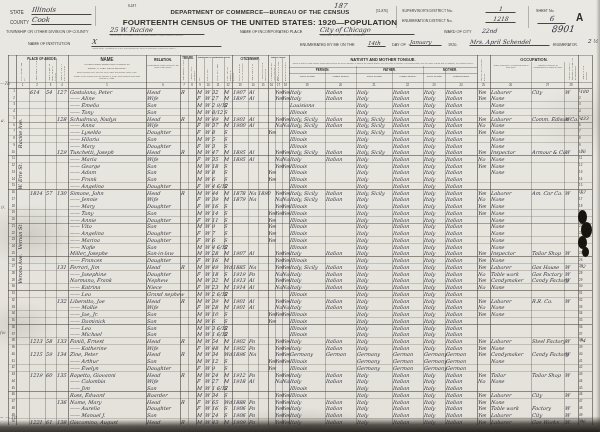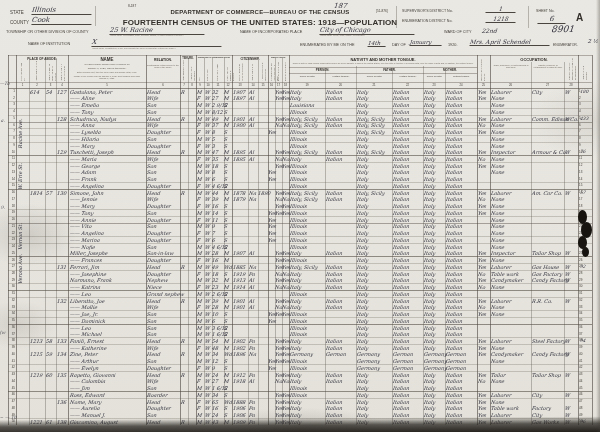--- a/index.html
+++ b/index.html
@@ -34,21 +34,21 @@
 </style>
 </head>
 <body>
 
 <div class="paper">
 
   <div class="abs print" style="left:128px;top:4px;font-size:3.2px;">8-187</div>
   <div class="abs hand" style="left:334px;top:2px;font-size:7px;">187</div>
   <div class="abs printb" style="left:150px;top:9px;width:220px;font-size:6px;text-align:center;letter-spacing:.2px;">DEPARTMENT OF COMMERCE—BUREAU OF THE CENSUS</div>
   <div class="abs print" style="left:376px;top:9px;font-size:3.2px;">[51-876]</div>
-  <div class="abs printb" style="left:120px;top:18px;width:280px;font-size:8px;text-align:center;letter-spacing:.1px;">FOURTEENTH CENSUS OF THE UNITED STATES: 1918—POPULATION</div>
+  <div class="abs printb" style="left:120px;top:18px;width:280px;font-size:8px;text-align:center;letter-spacing:.1px;">FOURTEENTH CENSUS OF THE UNITED STATES: 1920—POPULATION</div>
 
   <div class="abs print" style="left:10px;top:10px;font-size:4.5px;">STATE</div>
   <div class="abs hand underl" style="left:32px;top:6px;width:60px;font-size:7px;">Illinois</div>
   <div class="abs print" style="left:10px;top:20px;font-size:4.5px;">COUNTY</div>
   <div class="abs hand underl" style="left:32px;top:16px;width:60px;font-size:7px;">Cook</div>
   <div class="abs rule" style="left:95px;top:6px;width:1px;height:20px;"></div>
 
   <div class="abs print" style="left:6px;top:30px;font-size:3.8px;">TOWNSHIP OR OTHER DIVISION OF COUNTY</div>
   <div class="abs hand underl" style="left:110px;top:26px;width:95px;font-size:6.5px;">25 W. Racine</div>
   <div class="abs print" style="left:110px;top:34px;width:120px;font-size:2.2px;color:#7a746c;">(Insert name of township, town, precinct, district, or other division of county.)</div>

